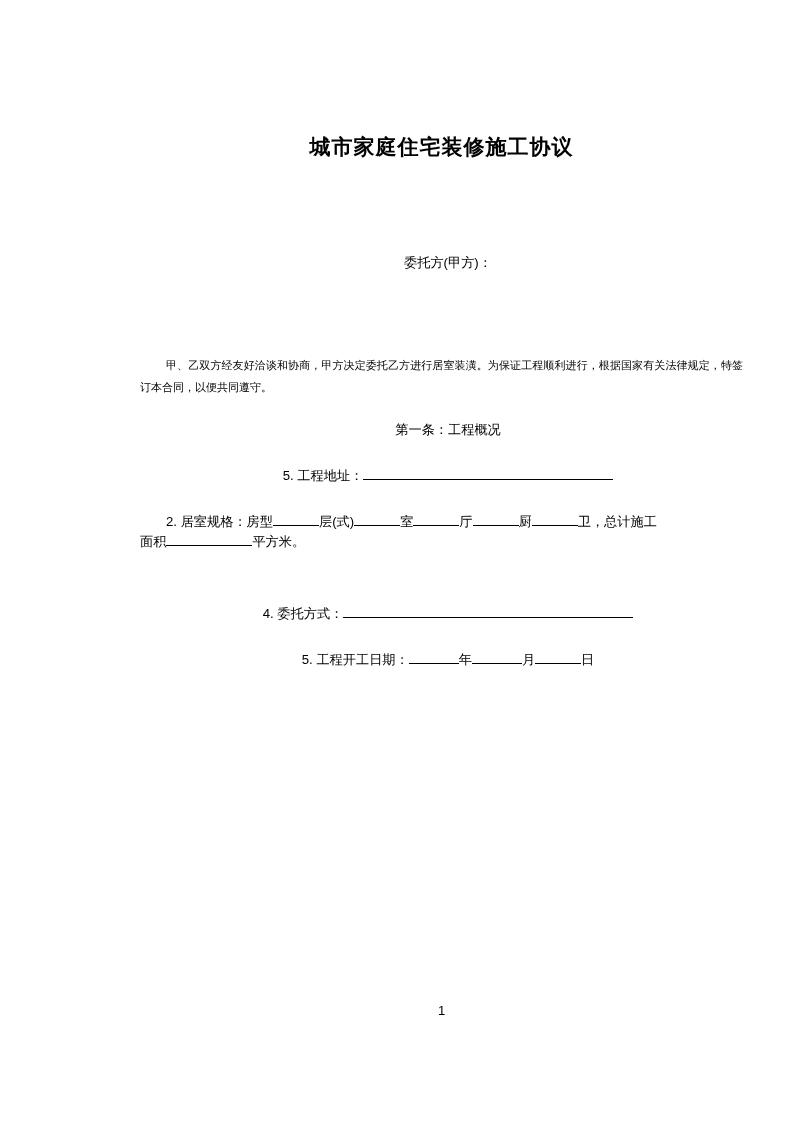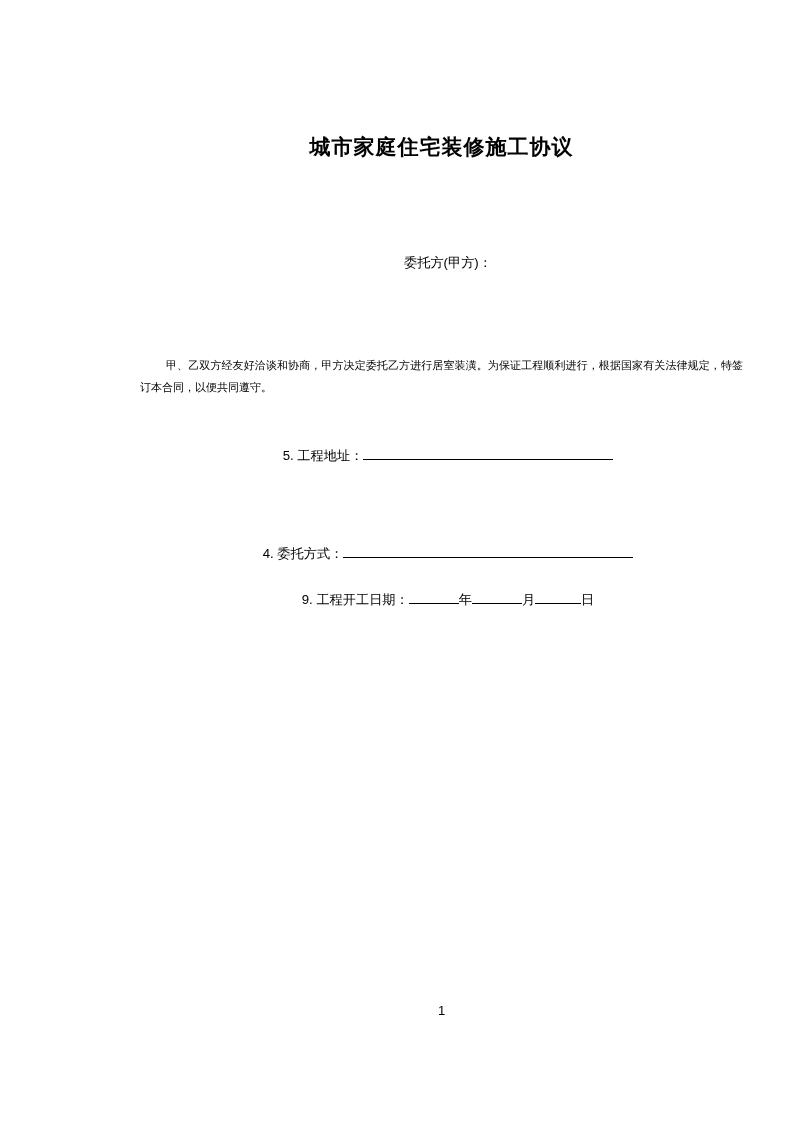--- a/index.html
+++ b/index.html
@@ -80,38 +80,45 @@
     <p class="line indent-half">委托方(甲方)：</p>
     <div class="spacer-30"></div>
 
     <div class="spacer-30"></div>
 
     <div class="spacer-22"></div>
 
     <p class="para">甲、乙双方经友好洽谈和协商，甲方决定委托乙方进行居室装潢。为保证工程顺利进行，根据国家有关法律规定，特签订本合同，以便共同遵守。</p>
     <div class="spacer-22"></div>
 
+    <p class="line indent-half">第一条：工程概况</p>
     <div class="spacer-26"></div>
 
     <p class="line indent-half">
       <span>5. 工程地址：</span><span class="blank" style="width:250px"></span>
     </p>
     <div class="spacer-26"></div>
 
+    <p class="line indent-1">
+      <span>2. 居室规格：房型</span><span class="blank" style="width:46px"></span><span>层(式)</span><span class="blank" style="width:46px"></span><span>室</span><span class="blank" style="width:46px"></span><span>厅</span><span class="blank" style="width:46px"></span><span>厨</span><span class="blank" style="width:46px"></span><span>卫，总计施工</span>
+    </p>
+    <p class="line">
+      <span>面积</span><span class="blank" style="width:86px"></span><span>平方米。</span>
+    </p>
     <div class="spacer-26"></div>
 
     <div class="spacer-26"></div>
 
     <p class="line indent-half">
       <span>4. 委托方式：</span><span class="blank" style="width:290px"></span>
     </p>
     <div class="spacer-26"></div>
 
     <p class="line indent-half">
-      <span>9. 工程开工日期：</span><span class="blank" style="width:50px"></span><span>年</span><span class="blank" style="width:50px"></span><span>月</span><span class="blank" style="width:46px"></span><span>日</span>
+      <span>5. 工程开工日期：</span><span class="blank" style="width:50px"></span><span>年</span><span class="blank" style="width:50px"></span><span>月</span><span class="blank" style="width:46px"></span><span>日</span>
     </p>
     <div class="spacer-26"></div>
 
     <div class="spacer-26"></div>
 
     <div class="spacer-26"></div>
 
 
   </div>
 

